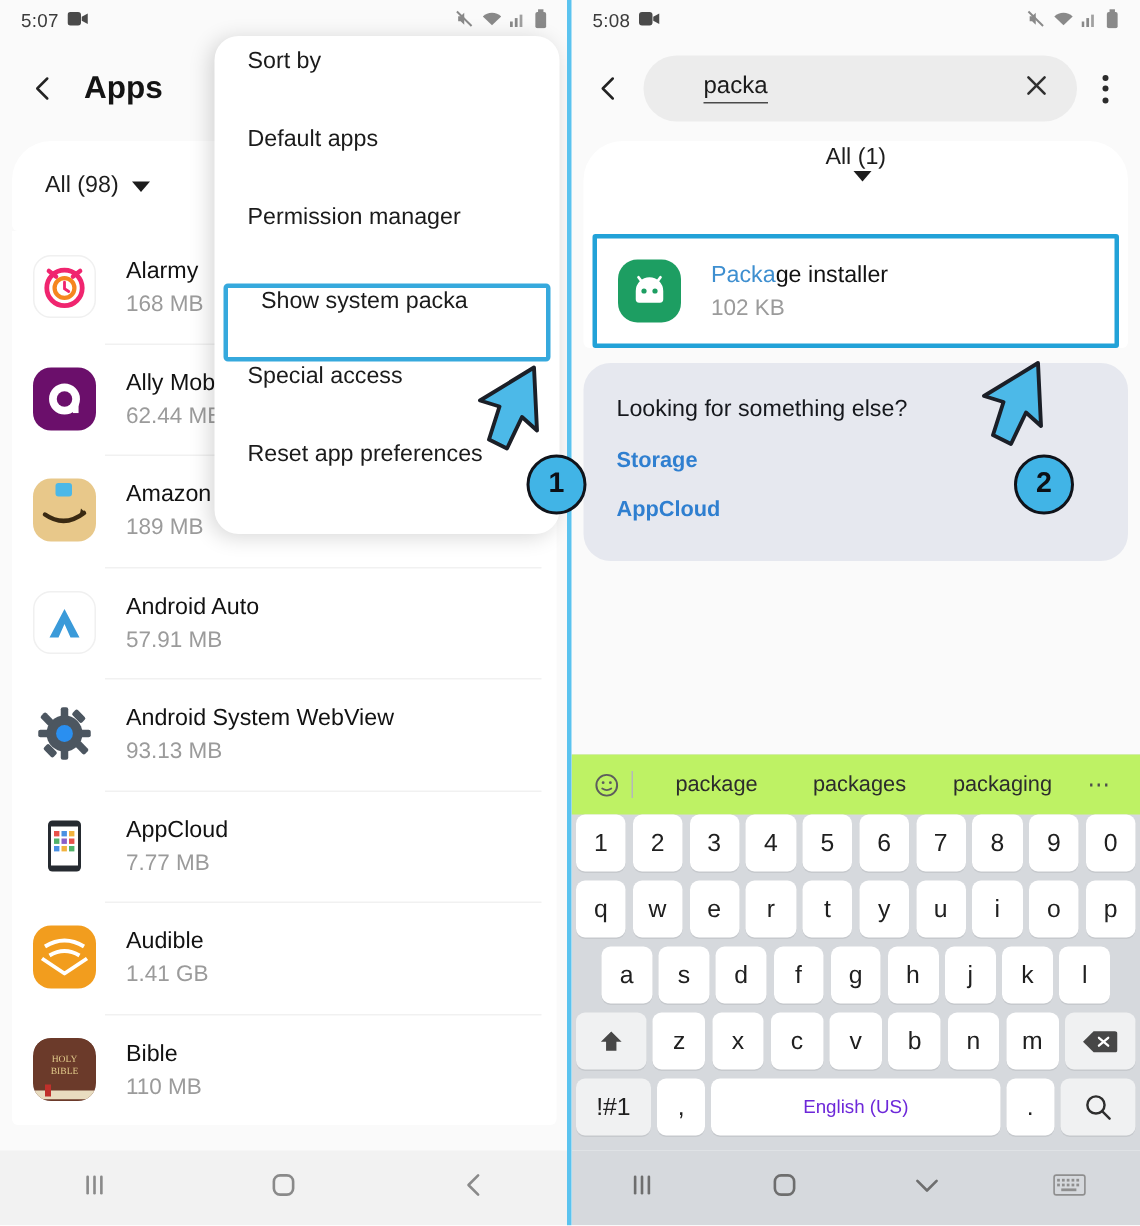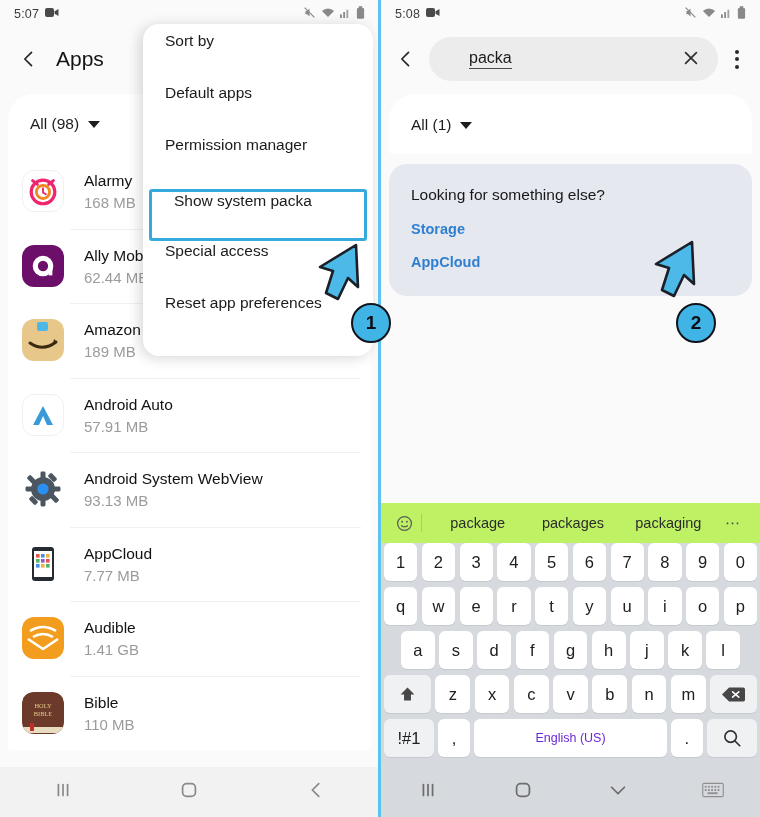--- a/index.html
+++ b/index.html
@@ -17,21 +17,21 @@
 
   
   .statusbar { height:28px; display:flex; align-items:center; padding:0 14px; font-size:12.5px; color:#4a4a4a; background:#fafafa; }
   .sb-time { font-size:12.5px; color:#3c3c3c; letter-spacing:.2px; }
   .sb-cam { margin-left:6px; display:inline-block; }
   .sb-right { margin-left:auto; display:flex; align-items:center; gap:5px; opacity:.68; }
 
   
   .header { height:62px; display:flex; align-items:center; padding:0 16px; background:#fafafa; }
   .back-chev { width:26px; height:26px; display:flex; align-items:center; justify-content:center; color:#2b2b2b; }
-  .page-title { font-size:21px; color:#141414; margin-left:14px; font-weight:400; }
+  .page-title { font-size:21px; color:#141414; margin-left:14px; font-weight:700; }
 
   
   .filter-card {
     margin:4px 8px 0 8px; height:60px; background:#ffffff;
     border-radius:26px 26px 4px 4px; display:flex; align-items:center; padding:0 22px;
   }
   .filter-label { font-size:15.5px; color:#1d1d1d; }
   .caret { margin-left:9px; width:0;height:0;border-left:6px solid transparent;border-right:6px solid transparent;border-top:7px solid #1d1d1d; display:inline-block; }
 
   
@@ -58,21 +58,21 @@
   
   .searchbar { height:62px; display:flex; align-items:center; padding:0 10px 0 12px; background:#fafafa; }
   .search-pill { flex:1; height:44px; background:#ececec; border-radius:22px; display:flex; align-items:center; padding:0 18px; margin:0 6px 0 10px; }
   .search-val { font-size:16px; color:#1b1b1b; border-bottom:1.5px solid #4a4a4a; padding-bottom:1px; margin-left:22px; }
   .clear-x { margin-left:auto; font-size:20px; color:#303030; line-height:1; }
   .kebab { width:26px; display:flex; flex-direction:column; align-items:center; gap:3.5px; }
   .kebab i { width:4px; height:4px; border-radius:50%; background:#2b2b2b; display:block; }
 
   
   .result-card { margin:4px 8px 0 8px; background:#fff; border-radius:26px 26px 4px 4px; padding-top:2px; }
-  .result-chip { height:58px; display:flex; align-items:center; padding:0 22px; }
+  .result-chip { height:58px; display:flex; align-items:center; padding:0 22px;flex-direction:column; }
   .result-row { height:76px; display:flex; align-items:center; padding:0 14px; }
   .result-row.boxed { border:3px solid #22a2d8; margin:2px 6px 0 6px; border-radius:2px; }
   .hl { color:#3e8fd0; }
 
   
   .look-card { margin:10px 8px 0 8px; background:#e6e8ef; border-radius:18px; padding:22px 22px 26px 22px; height:132px; }
   .look-title { font-size:15.5px; color:#16181d; }
   .look-link { font-size:14.5px; color:#2f7fd0; margin-top:17px; font-weight:700; }
 
   
@@ -389,20 +389,35 @@
         <i></i>
         <i></i>
       </span>
   </div>
 
   <div class="result-card">
     <div class="result-chip">
       <span class="filter-label">All (1)</span>
       <span class="caret"></span>
     </div>
+    <div class="result-row boxed">
+      <span class="app-icon" style="background:#1d9e62;border-radius:13px;">
+        <svg width="30" height="22" viewBox="0 0 32 24">
+          <path d="M6 12a10 10 0 0 1 20 0v6a2.5 2.5 0 0 1-2.5 2.5h-15A2.5 2.5 0 0 1 6 18Z" fill="#fff"></path>
+          <circle cx="12" cy="12" r="1.9" fill="#1d9e62"></circle>
+            <circle cx="20" cy="12" r="1.9" fill="#1d9e62"></circle>
+          <line x1="8" y1="2" x2="11" y2="6" stroke="#fff" stroke-width="2" stroke-linecap="round"></line>
+          <line x1="24" y1="2" x2="21" y2="6" stroke="#fff" stroke-width="2" stroke-linecap="round"></line>
+        </svg>
+      </span>
+      <span class="app-txt">
+        <span class="app-name"><span class="hl">Packa</span><span>ge installer</span></span>
+        <div class="app-size">102 KB</div>
+      </span>
+    </div>
   </div>
 
   <div class="look-card">
     <div class="look-title">Looking for something else?</div>
     <div class="look-link">Storage</div>
     <div class="look-link">AppCloud</div>
   </div>
 
   <div class="keyboard">
     <div class="suggest">

